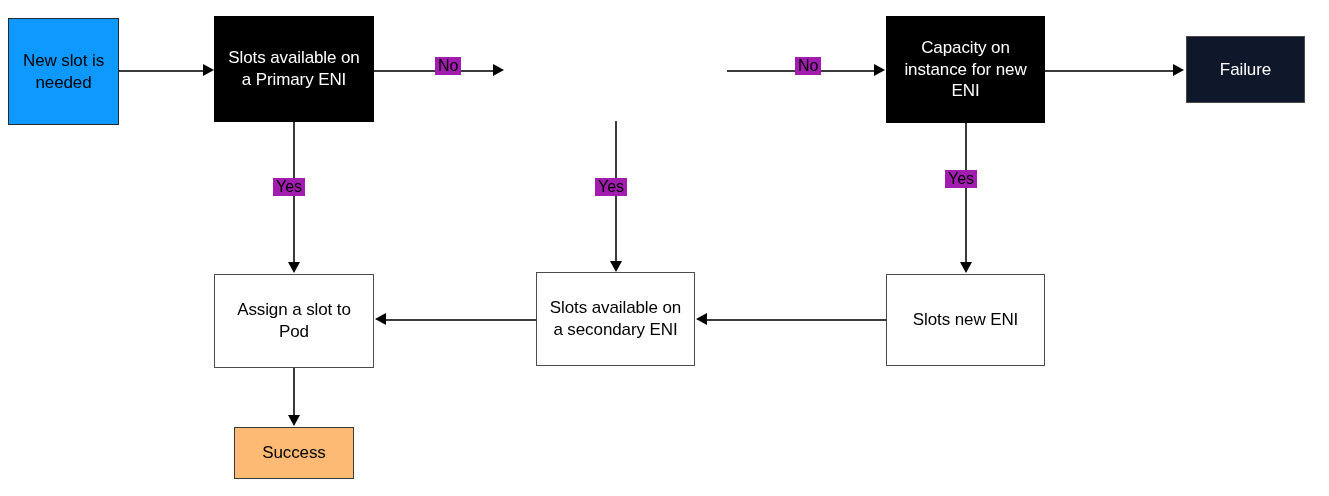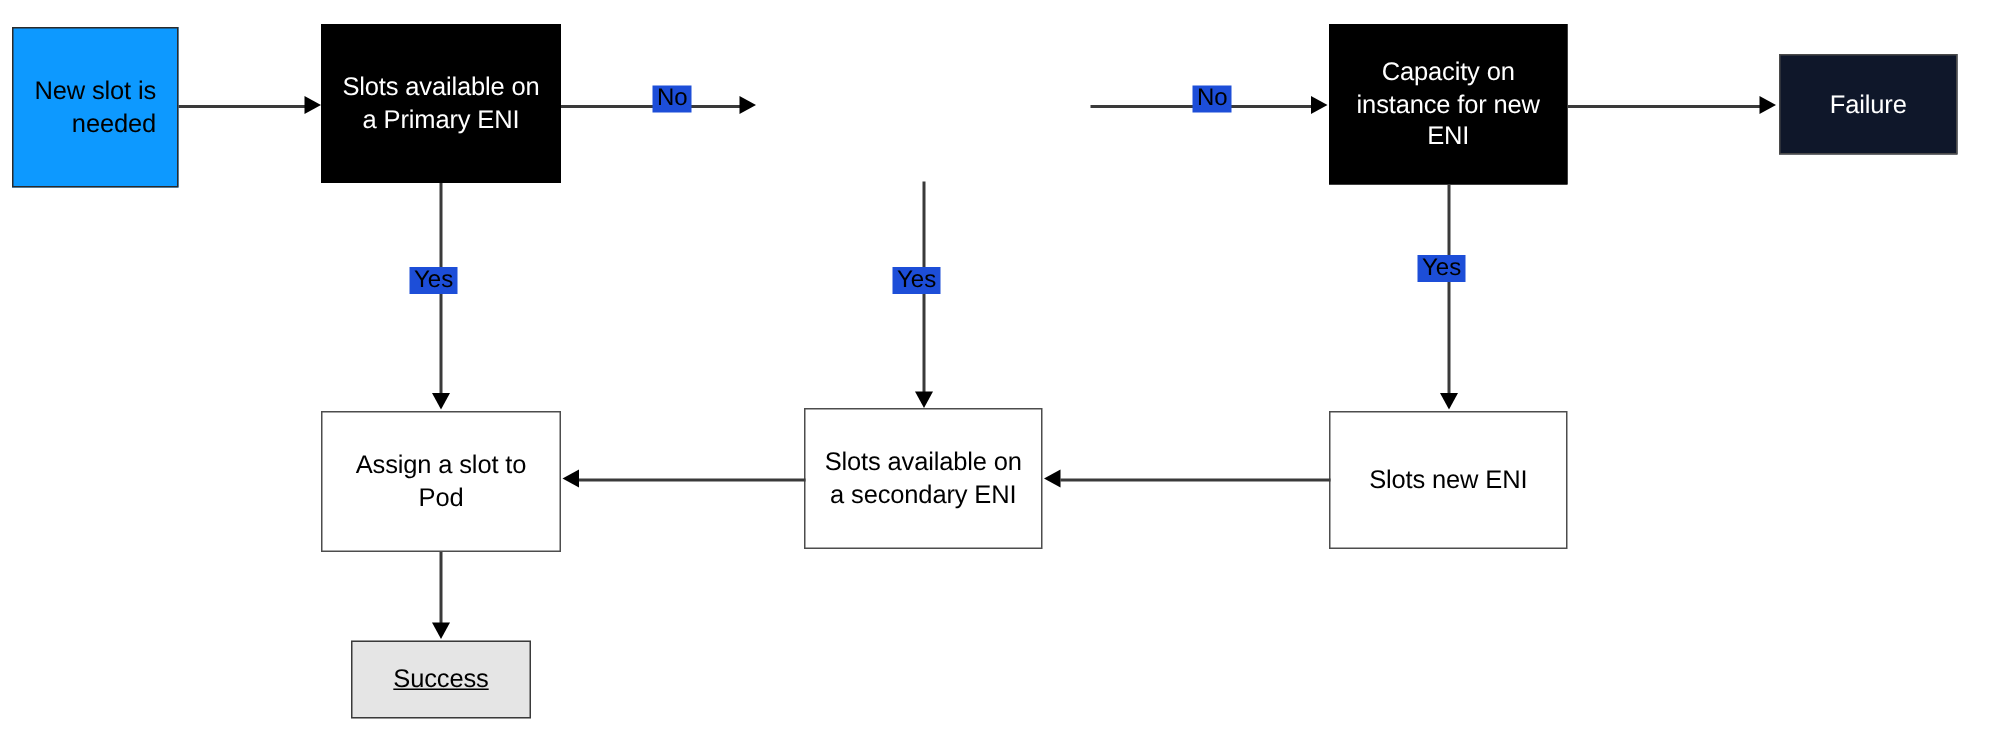--- a/index.html
+++ b/index.html
@@ -35,24 +35,23 @@
     background: #0d99ff;
     color: #000000;
     border-color: #2a2a2a;
   }
   .node.terminal-red {
     background: #0f172a;
     color: #ffffff;
     border-color: #4a4a4a;
   }
   .node.terminal-green {
-    background: #e5e5e5;
+    background: #fdba74;
     color: #000000;
     border-color: #3a3a3a;
-    text-decoration: underline;
   }
   .node.decision {
     background: #000000;
     color: #ffffff;
     border-color: #000000;
   }
   .node.process {
     background: #ffffff;
     color: #000000;
     border-color: #4d4d4d;
@@ -80,32 +79,32 @@
   }
   .arrow.down {
     border-left: 6px solid transparent;
     border-right: 6px solid transparent;
     border-top: 11px solid #000000;
   }
   .edge-label {
     position: absolute;
     font-size: 16px;
     color: #000000;
-    background: #1d4ed8;
+    background: #a21caf;
     padding: 0 3px;
     line-height: 1.1;
     white-space: nowrap;
   }
 </style>
 </head>
 <body>
 
 <div id="canvas">
 
-  <div class="node terminal-blue" style="left:8px; top:18px; width:111px; height:107px;text-align:right;">New slot is
+  <div class="node terminal-blue" style="left:8px; top:18px; width:111px; height:107px;">New slot is
 needed</div>
 
   <div class="node decision" style="left:214px; top:16px; width:160px; height:106px;">Slots available on
 a Primary ENI</div>
 
 
   <div class="node decision" style="left:886px; top:16px; width:159px; height:107px;">Capacity on
 instance for new
 ENI</div>
 

